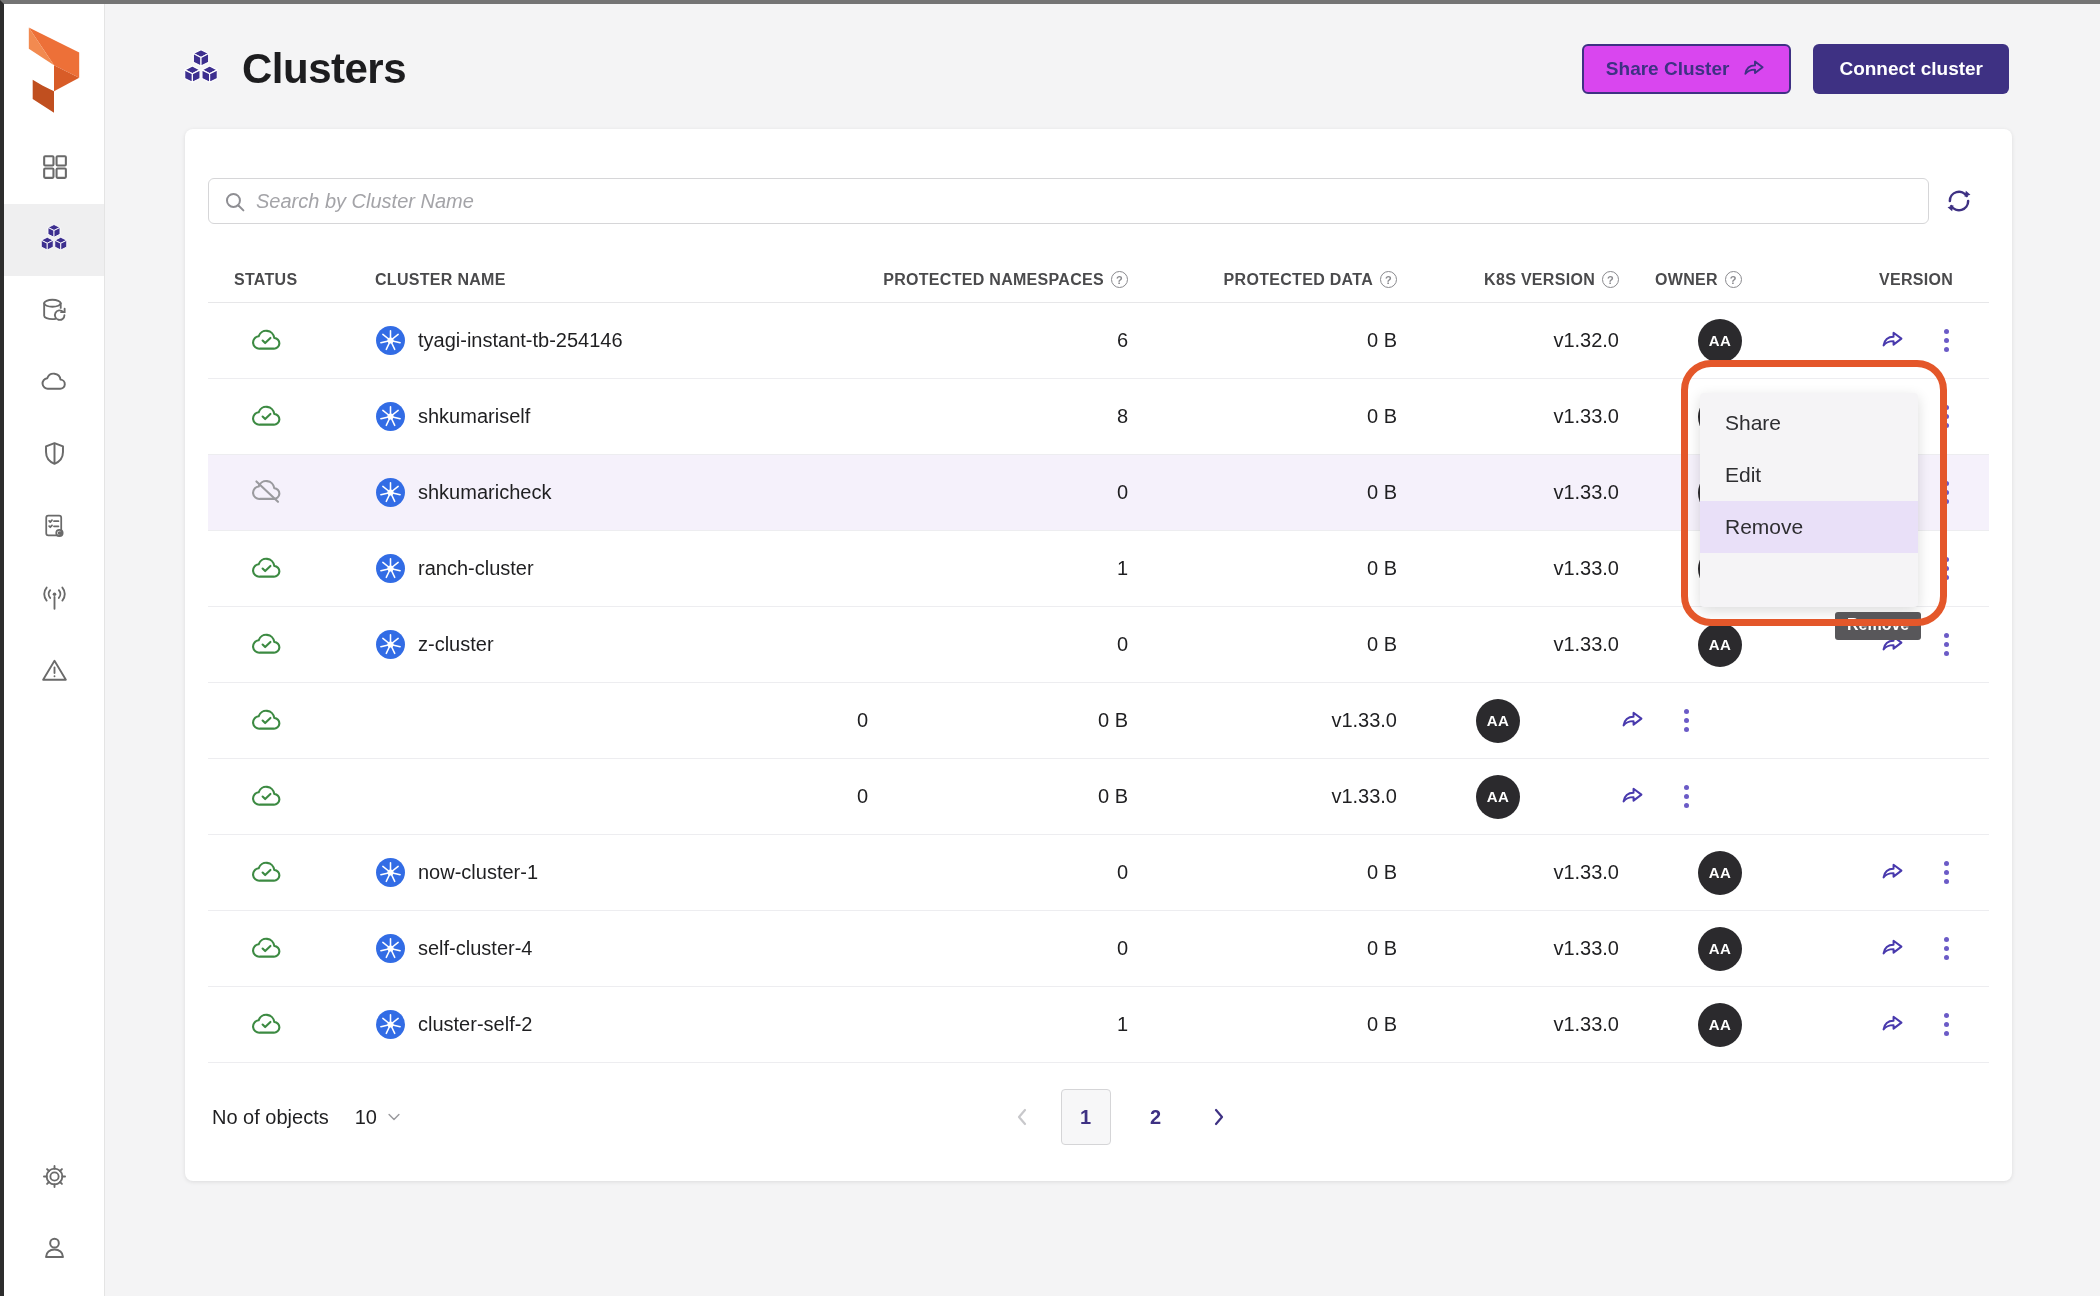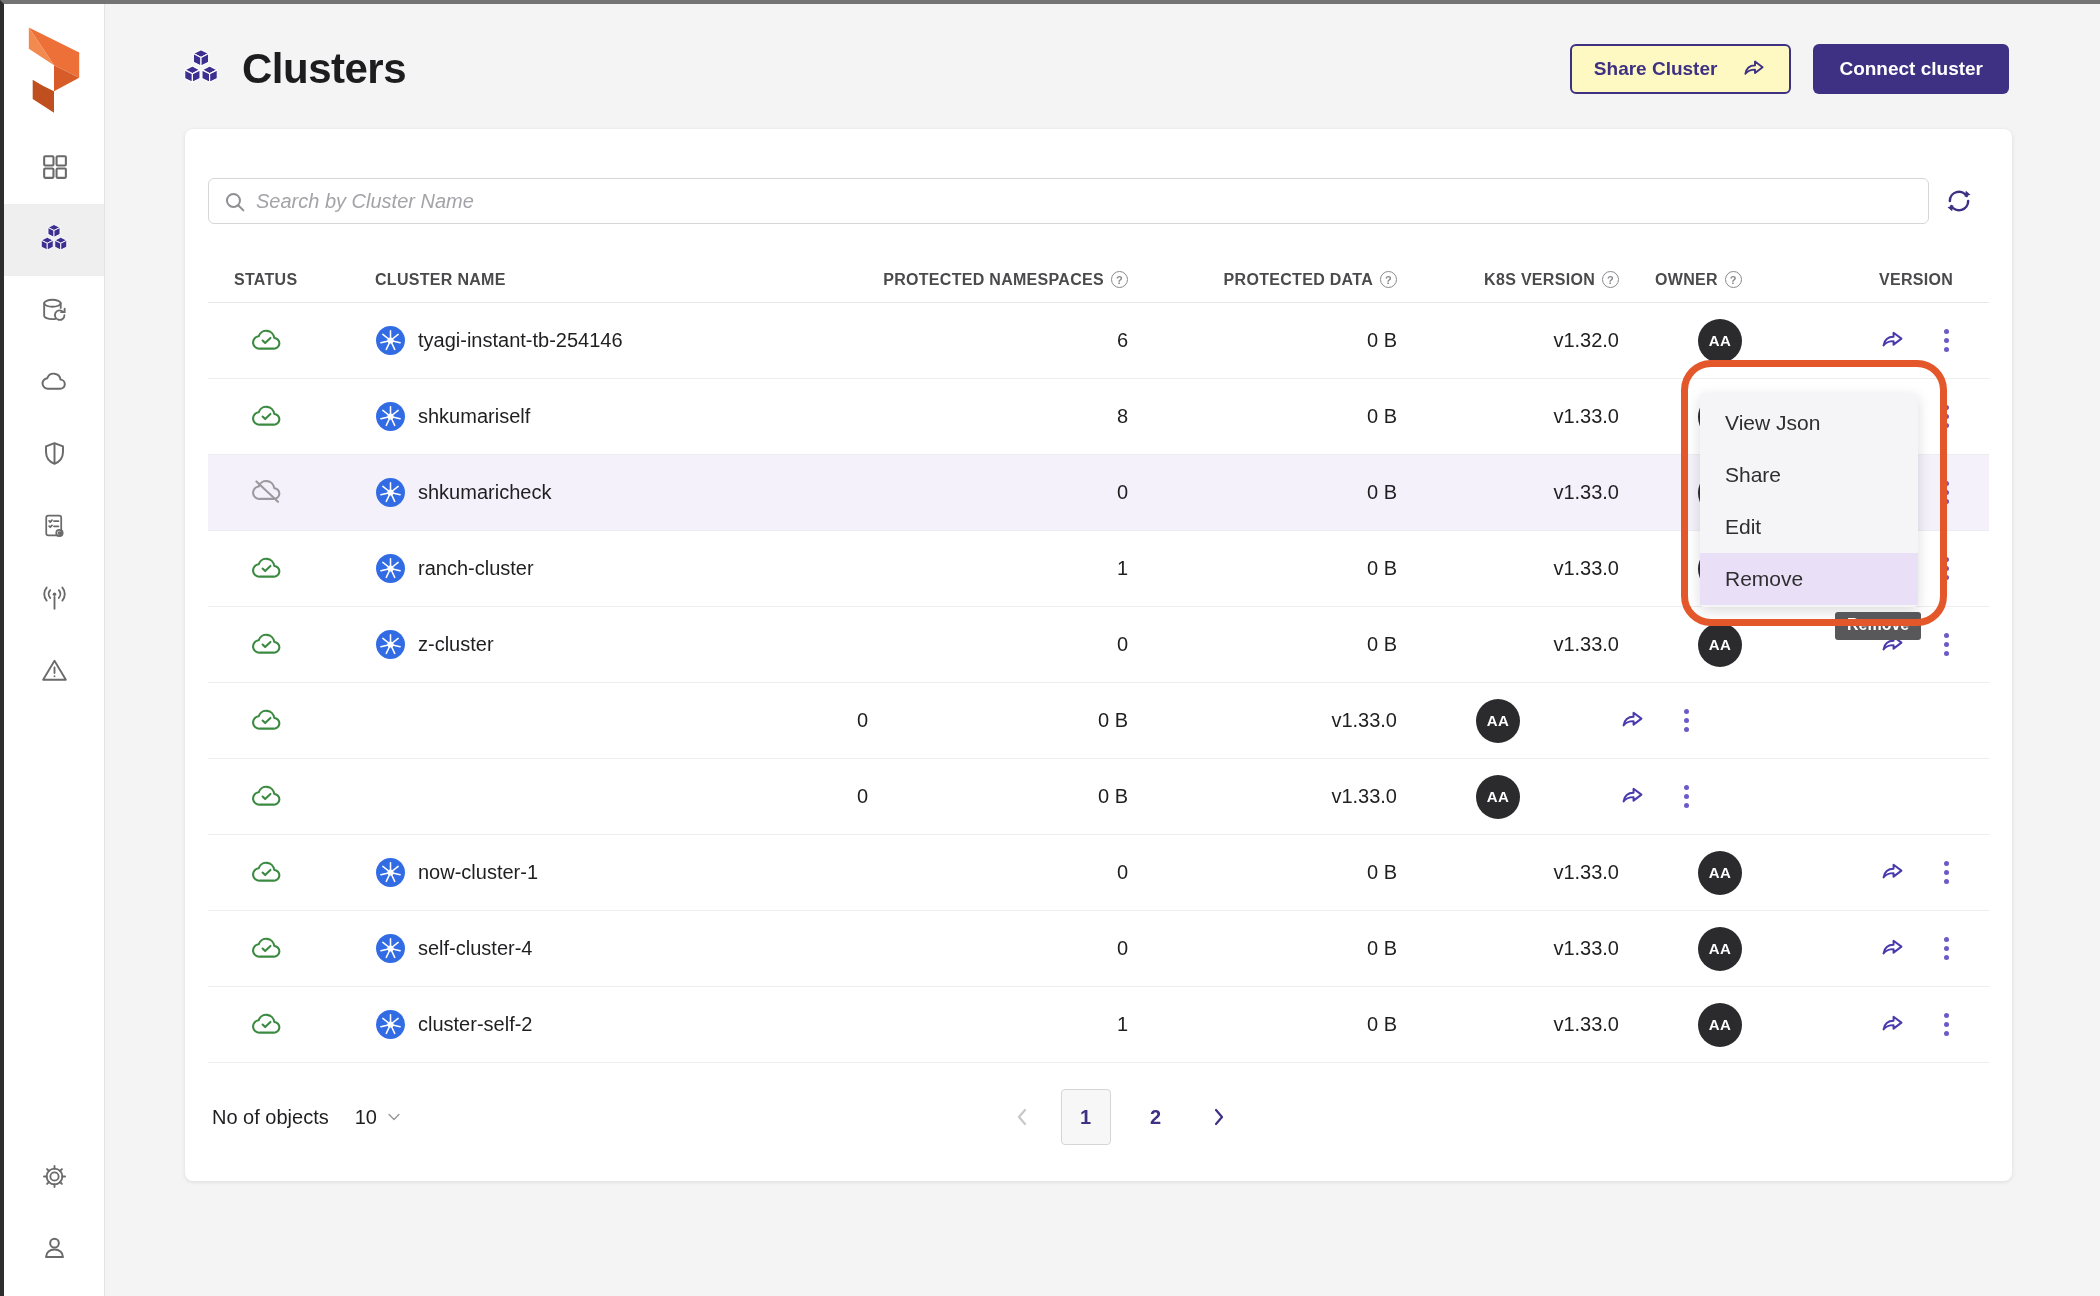--- a/index.html
+++ b/index.html
@@ -17,21 +17,21 @@
   .icon-gray { color:#6a6a6a; }
   .icon-purple { color:#3D2F8F; }
 
   
   .main { flex:1; position:relative; background:#f4f4f5; }
   .topbar { display:flex; align-items:center; padding:40px 91px 0 73px; }
   .title-group { display:flex; align-items:center; gap:18px; }
   .page-title { font-size:42px; font-weight:bold; color:#1d1d1f; letter-spacing:-0.5px; }
   .spacer { flex:1; }
   .btn { height:50px; border-radius:6px; font-size:19px; font-weight:bold; display:flex; align-items:center; cursor:pointer; }
-  .btn-outline { border:2px solid #3E3183; color:#3E3183; background:#fef9c3; padding:12px 22px; gap:24px; }
+  .btn-outline { border:2px solid #3E3183; color:#3E3183; background:#d946ef; padding:12px 22px; gap:12px; }
   .btn-filled { background:#3E3183; color:#ffffff; border:none; padding:0 26px; margin-left:22px; }
 
   
   .card { margin:35px 88px 0 80px; background:#ffffff; border-radius:8px; box-shadow:0 1px 4px rgba(0,0,0,0.10); padding:49px 23px 34px; }
   .search-row { display:flex; align-items:center; }
   .search-box { flex:1; height:46px; border:1px solid #d6d6d8; border-radius:6px; display:flex; align-items:center; padding:0 14px; background:#fff; }
   .search-box input { border:none; outline:none; flex:1; font-size:20px; font-style:italic; color:#444; margin-left:10px; font-family:inherit; background:transparent; }
   .search-box input::placeholder { color:#a4a4a8; font-style:italic; }
   .refresh-btn { width:60px; height:46px; display:flex; align-items:center; justify-content:center; background:none; border:none; cursor:pointer; }
 
@@ -717,21 +717,20 @@
                 <use href="#i-chevron-right"></use>
               </svg>
             </span>
         </div>
       </div>
 
     </section>
 
     <div class="ctx-menu">
 
-        <div class="ctx-item">View Json</div>
 
         <div class="ctx-item">Share</div>
 
         <div class="ctx-item">Edit</div>
 
         <div class="ctx-item active">Remove</div>
       </div>
 
     <div class="ctx-tooltip">Remove</div>
 

